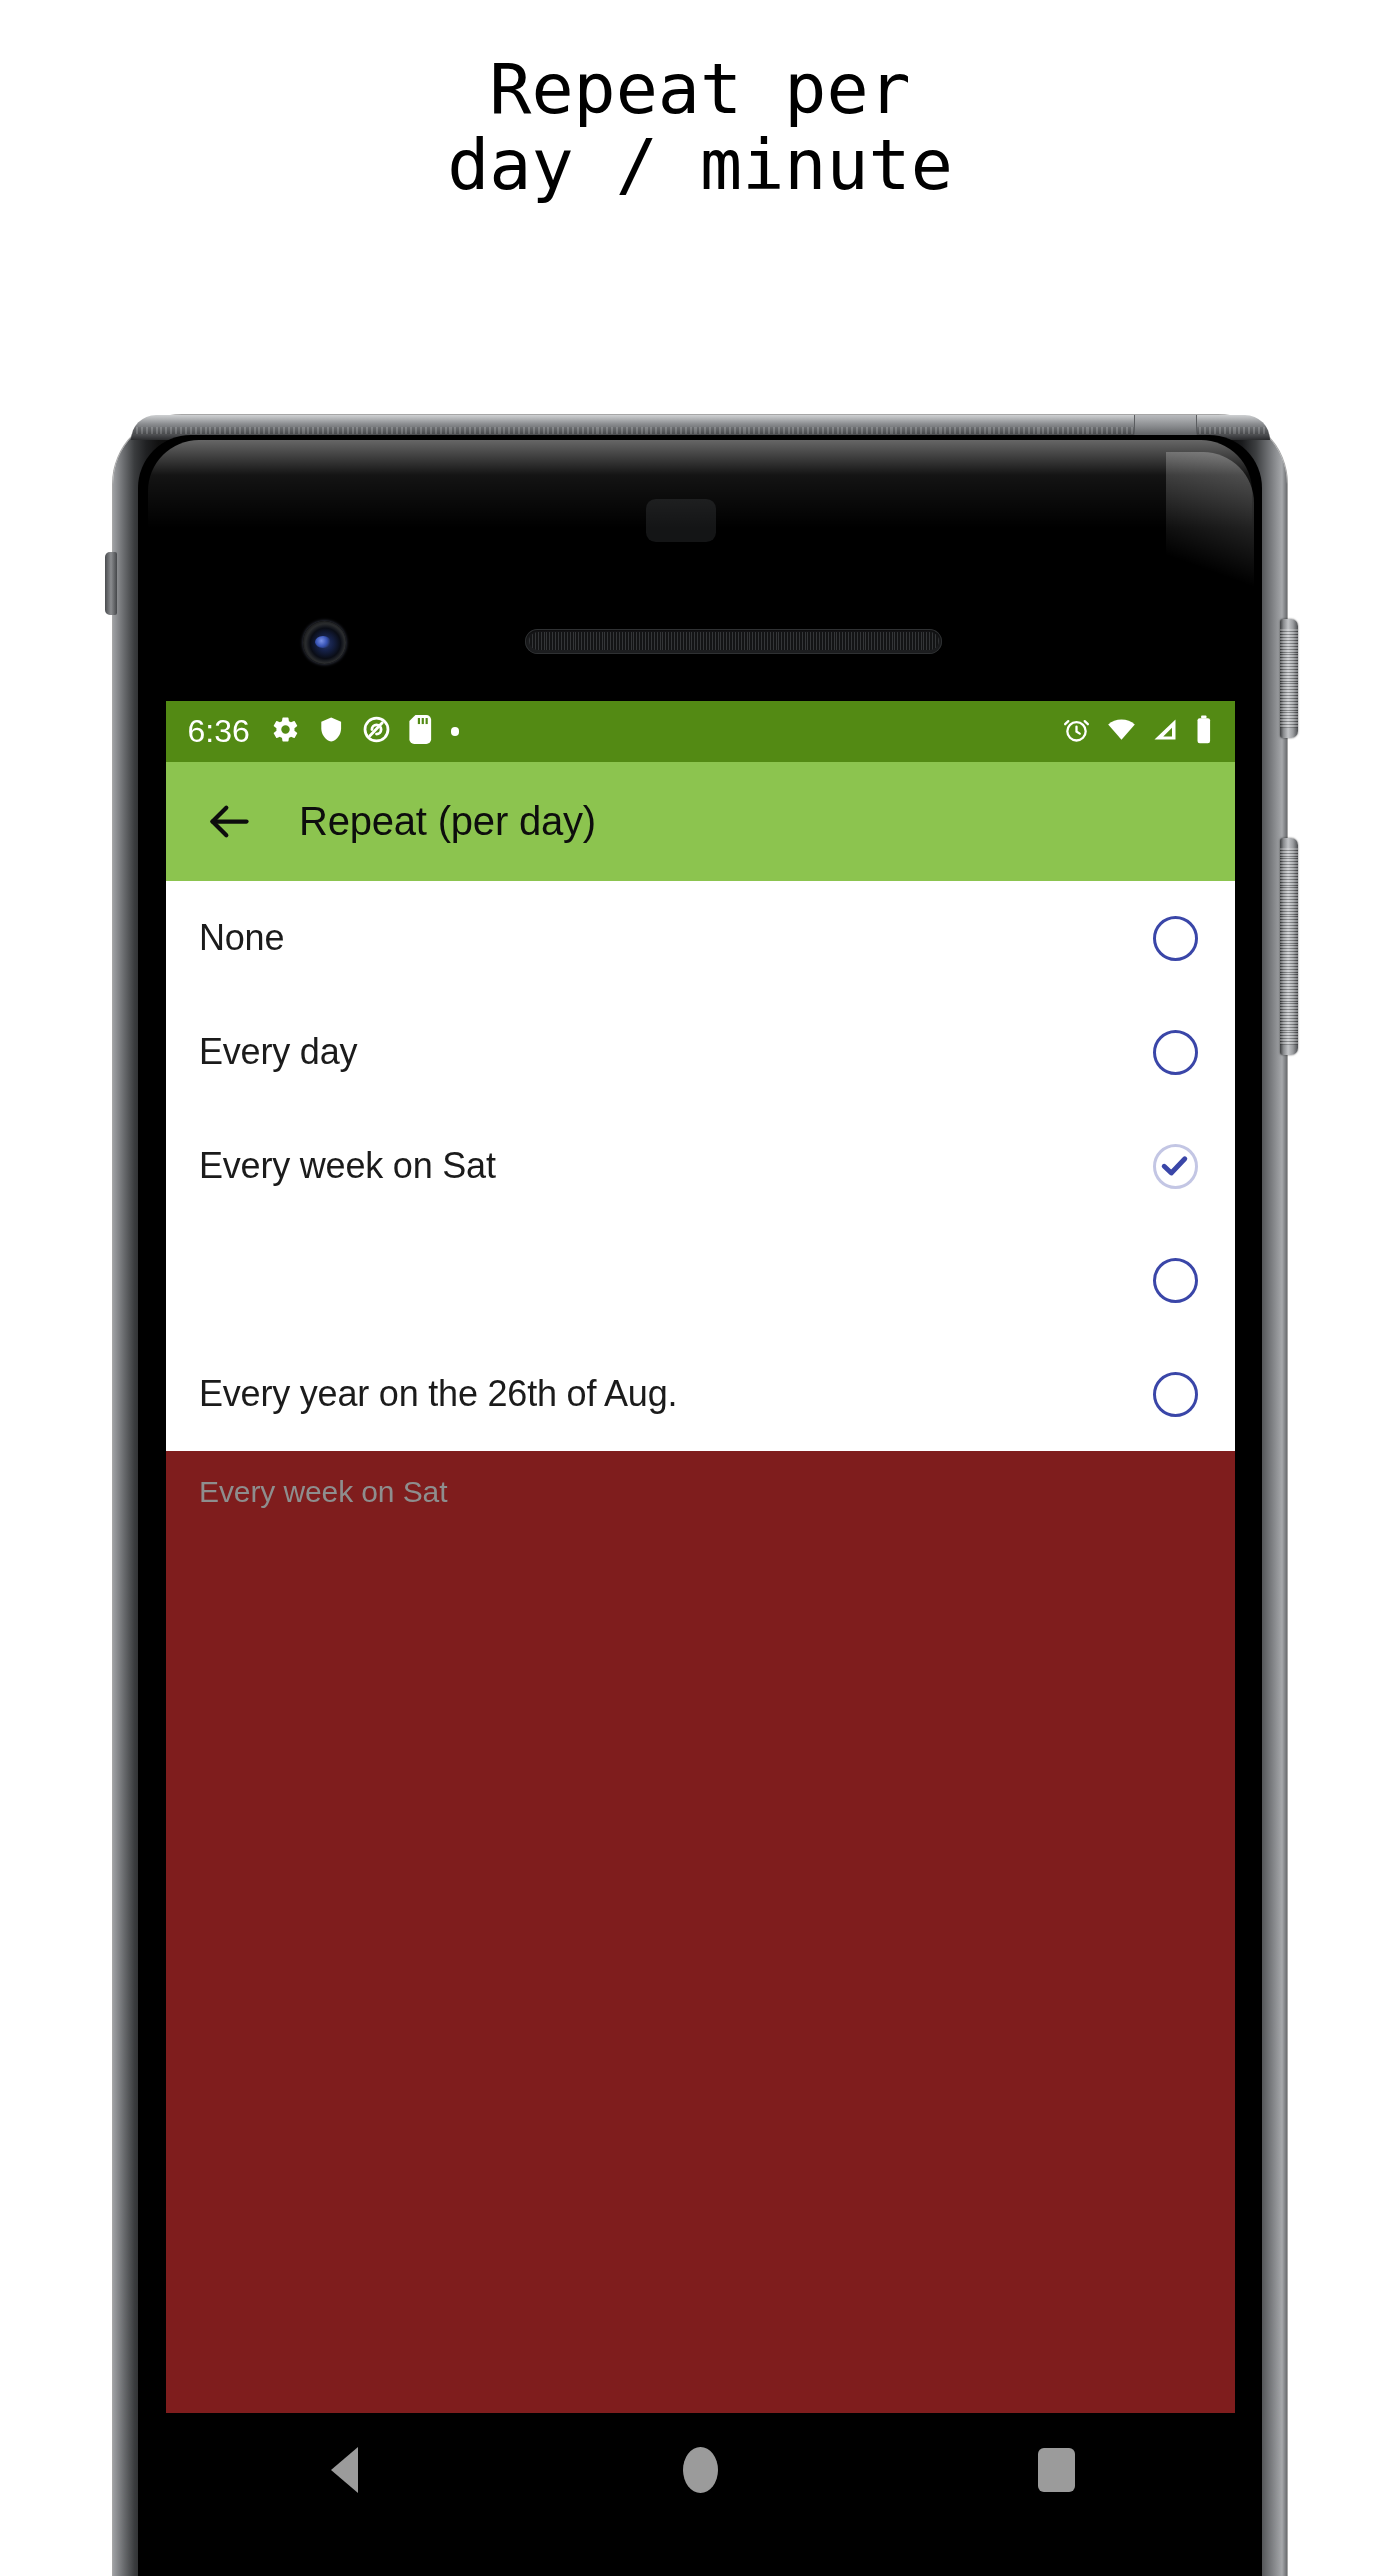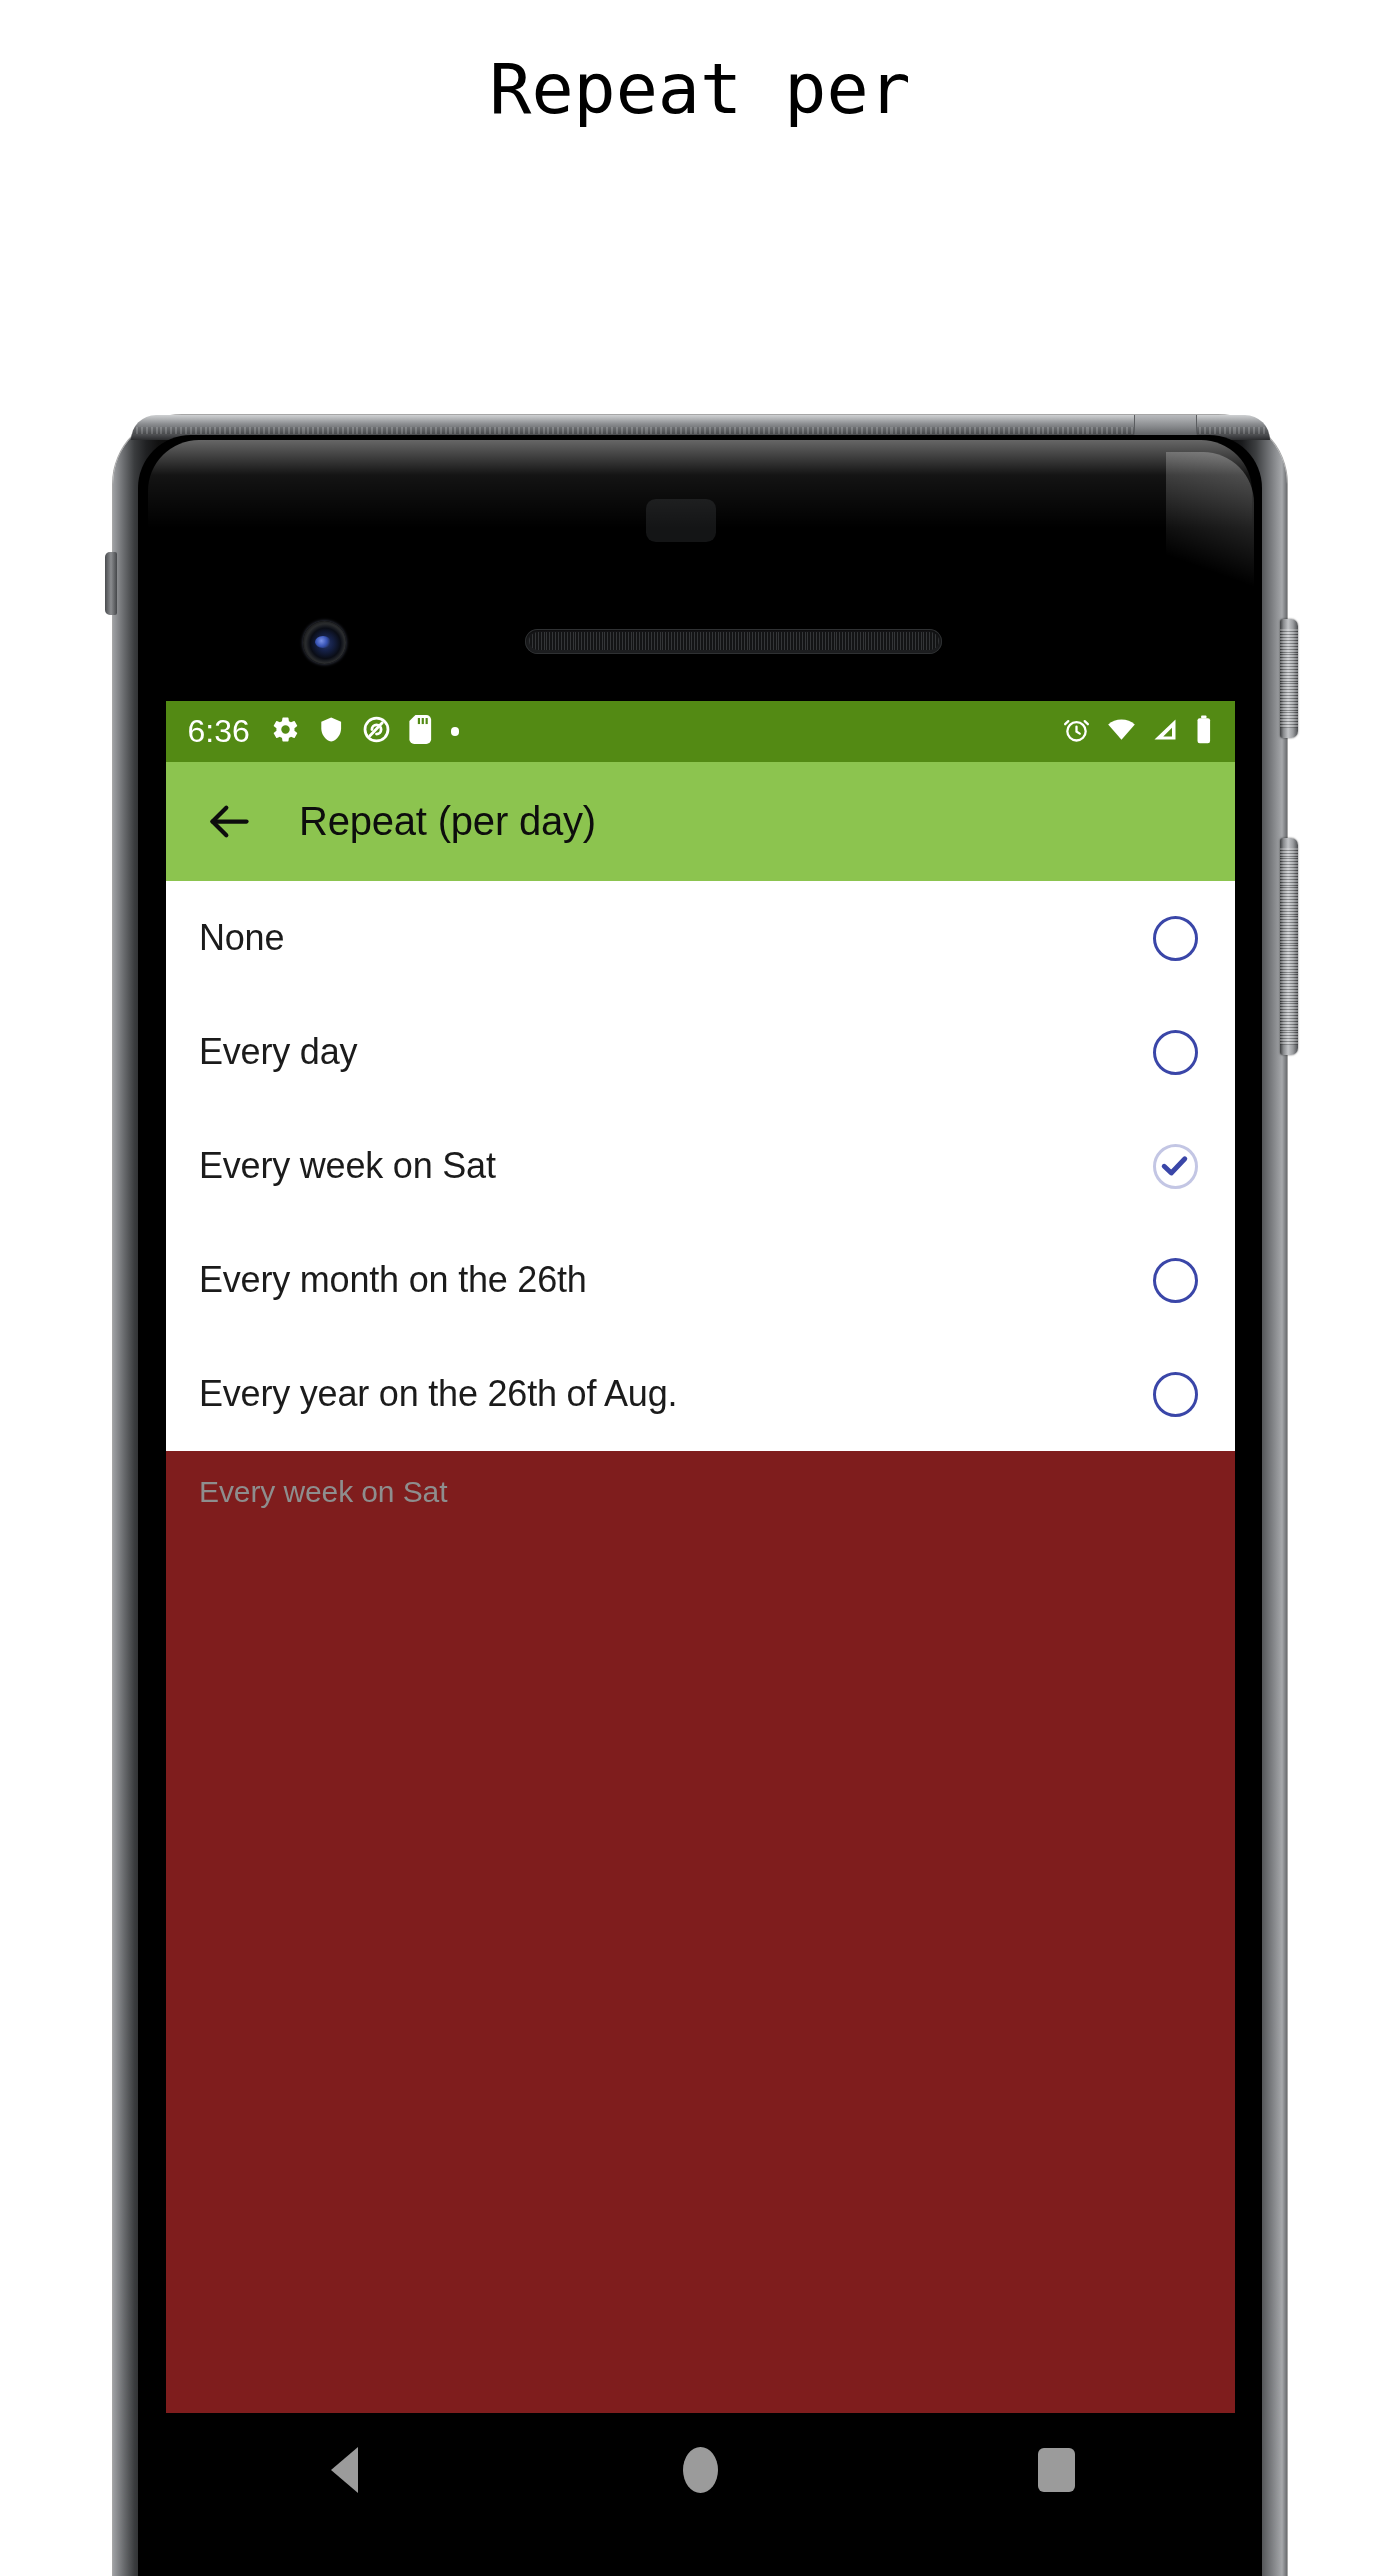--- a/index.html
+++ b/index.html
@@ -335,20 +335,21 @@
     height: 121px;
     background: #000;
     border-radius: 0 0 29px 29px;
   }
 </style>
 </head>
 <body>
 
 <div id="caption">
   <span class="cap-line">Repeat per</span>
+  <span class="cap-line">day / minute</span>
 </div>
 
 <div id="phone">
 
   <div class="phone-body"></div>
   <div class="phone-top-edge"></div>
   <div class="top-notch-seam"></div>
 
   <div class="side-btn-left"></div>
   <div class="side-btn" id="power-button"></div>
@@ -460,21 +461,20 @@
           <div class="option-label">Every week on Sat</div>
           <div class="option-control">
             <div class="radio-on">
               <svg width="45" height="45" viewBox="0 0 24 24" fill="none" stroke="#3a46a8" stroke-width="2.6" stroke-linecap="round" stroke-linejoin="round" style="position:absolute;left:-3.9px;top:-3.9px">
                 <path d="M6.5 12.4 10.3 16 17.5 8.4"></path>
               </svg>
             </div>
           </div>
         </div>
         <div class="option-row">
-          <div class="option-label">Every month on the 26th</div>
           <div class="option-control">
             <div class="radio-off"></div>
           </div>
         </div>
         <div class="option-row">
           <div class="option-label">Every year on the 26th of Aug.</div>
           <div class="option-control">
             <div class="radio-off"></div>
           </div>
         </div>

